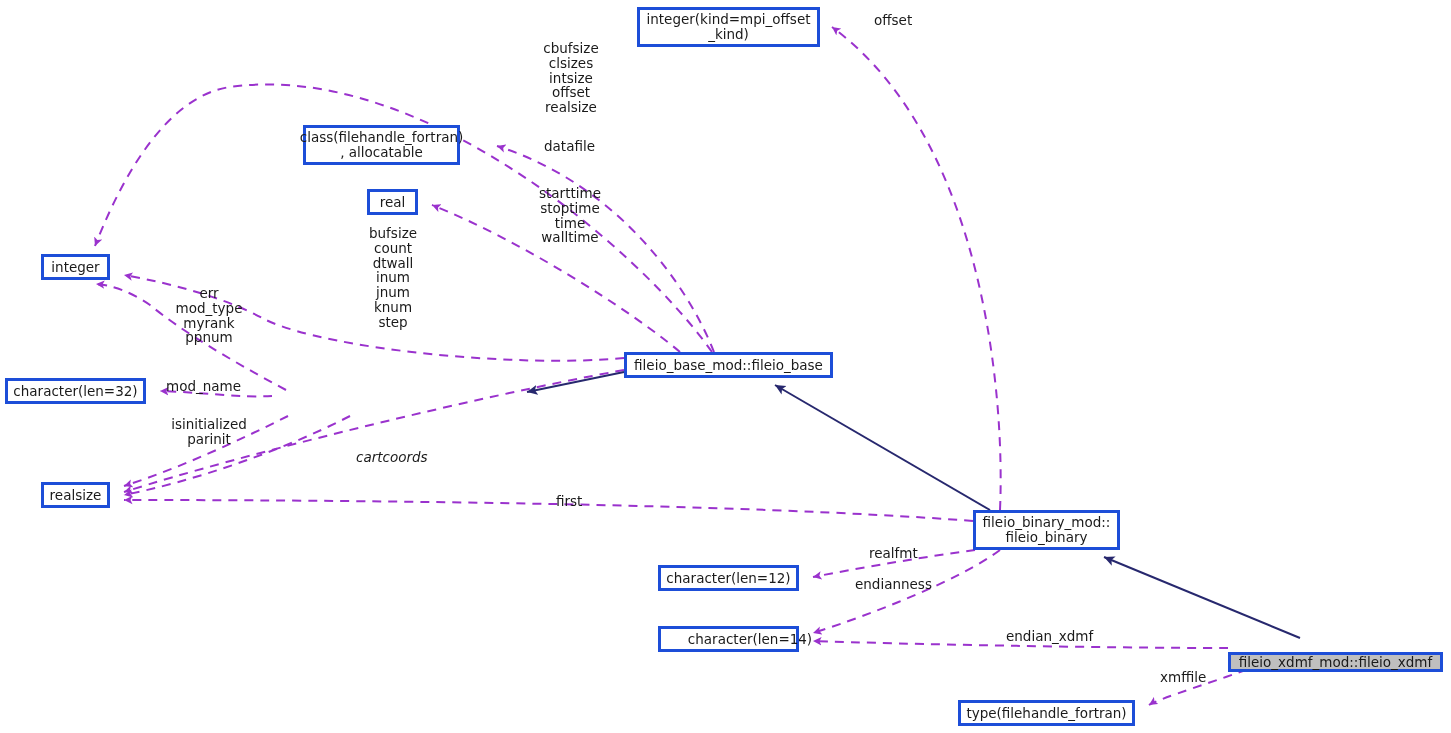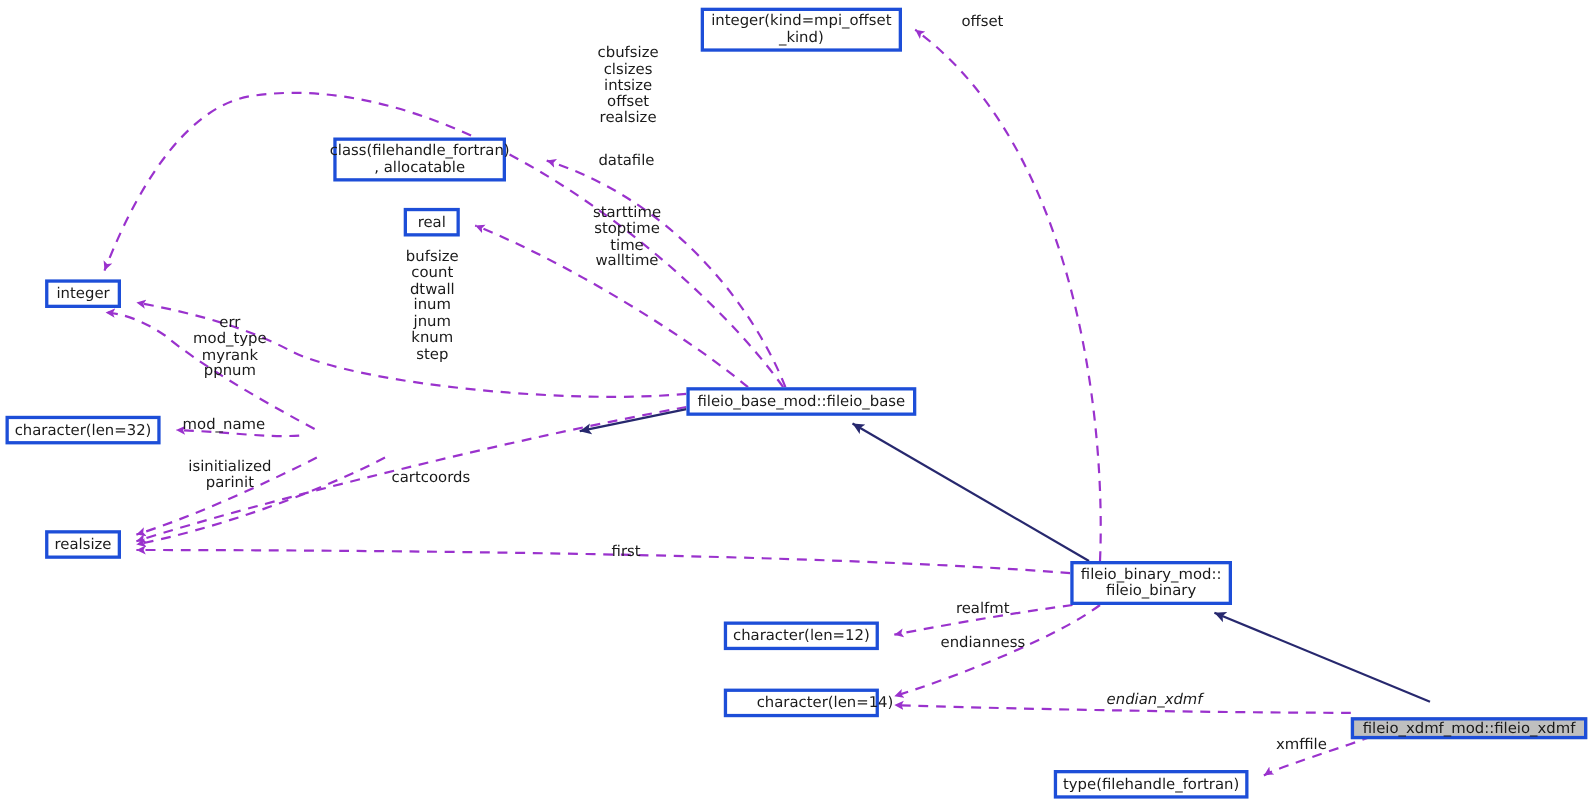--- a/index.html
+++ b/index.html
@@ -162,25 +162,25 @@
   <div class="edge-label" style="left:166px; top:286px; text-align:center; width:86px;">err
 mod_type
 myrank
 ppnum</div>
 
   <div class="edge-label" style="left:166px; top:379px; text-align:left;">mod_name</div>
 
   <div class="edge-label" style="left:163px; top:417px; text-align:center; width:92px;">isinitialized
 parinit</div>
 
-  <div class="edge-label" style="left:356px; top:427px; text-align:left;">cartcoords</div>
+  <div class="edge-label" style="left:356px; top:450px; text-align:left;font-style:italic;">cartcoords</div>
 
   <div class="edge-label" style="left:556px; top:494px; text-align:left;">first</div>
 
   <div class="edge-label" style="left:869px; top:546px; text-align:left;">realfmt</div>
 
   <div class="edge-label" style="left:855px; top:577px; text-align:left;">endianness</div>
 
-  <div class="edge-label" style="left:1006px; top:629px; text-align:left;font-style:italic;">endian_xdmf</div>
+  <div class="edge-label" style="left:1006px; top:629px; text-align:left;">endian_xdmf</div>
 
   <div class="edge-label" style="left:1160px; top:670px; text-align:left;">xmffile</div>
 
 </div>
 
 </body></html>

